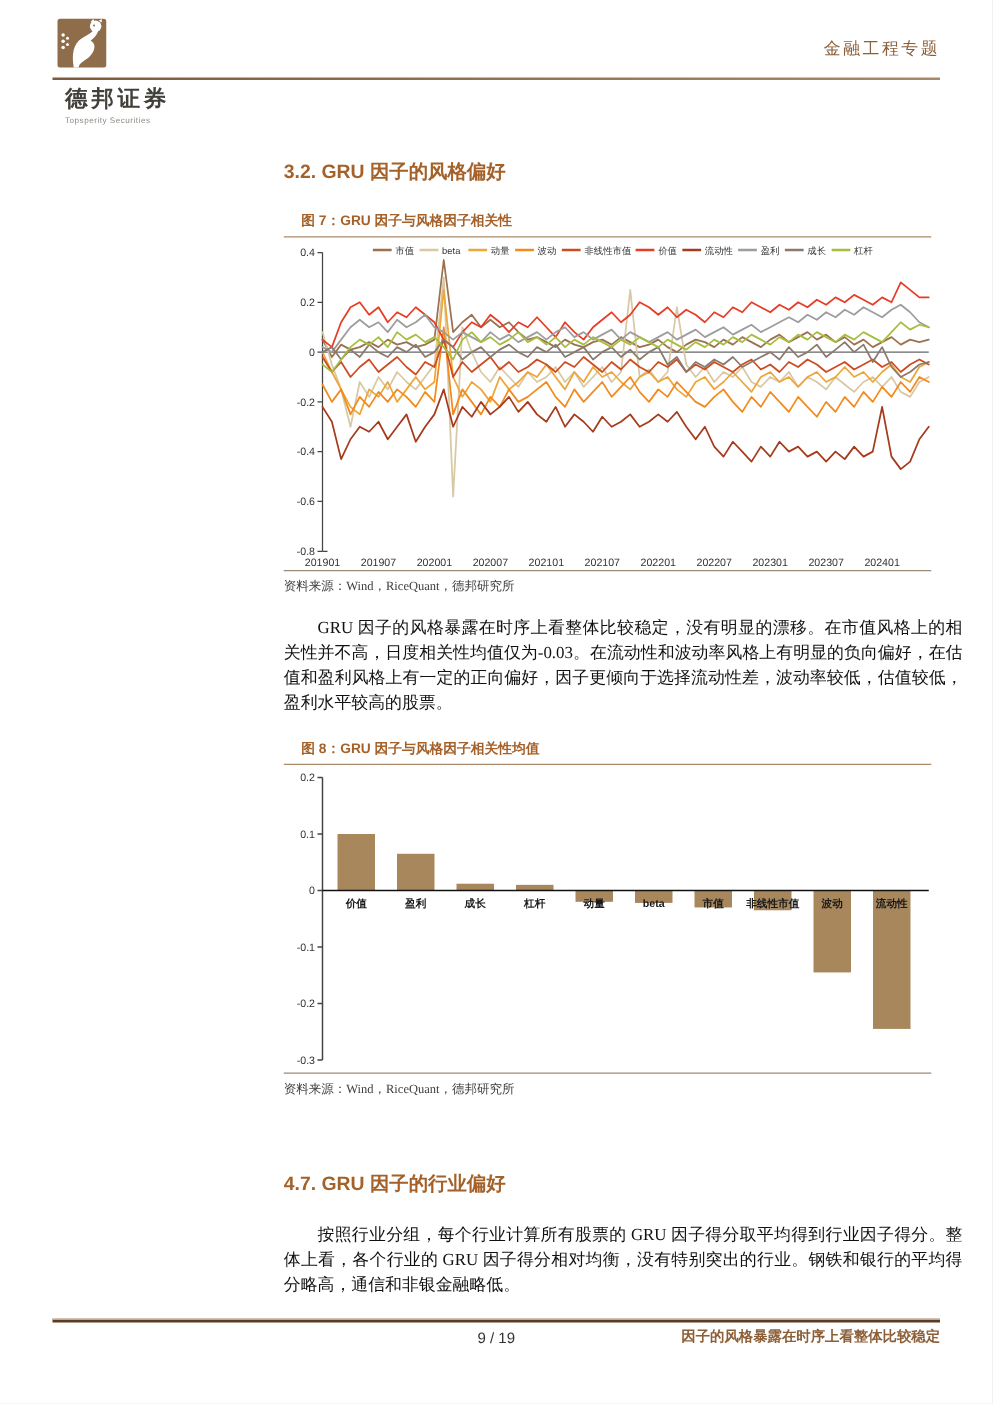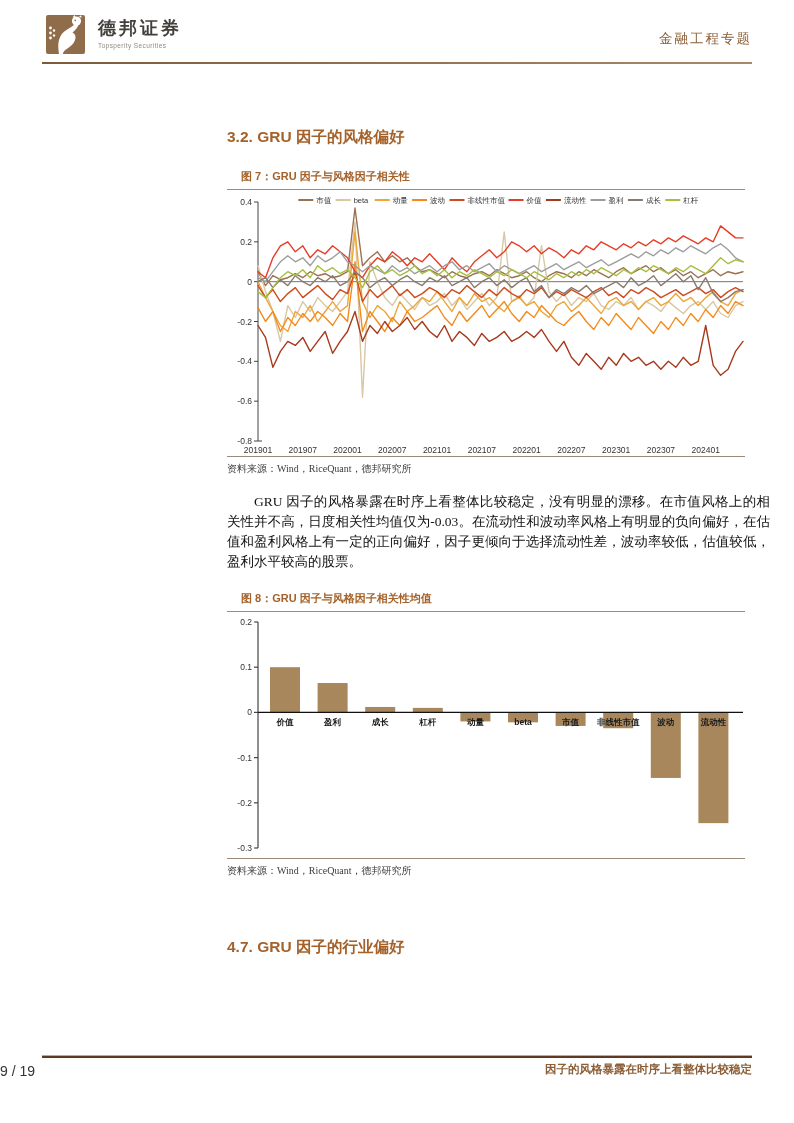--- a/index.html
+++ b/index.html
@@ -1,20 +1,20 @@
 <!DOCTYPE html>
 <html><head>
 <meta charset="utf-8">
 <style>
   html,body{margin:0;padding:0;background:#e8e8e8;}
   .page{position:relative;width:794px;height:1123px;margin:0 auto;background:#ffffff;
         font-family:"Liberation Sans",sans-serif;overflow:hidden;}
   .abs{position:absolute;}
   
-  .header{left:42px;top:12px;display:flex;align-items:flex-start;}
+  .header{left:42px;top:12px;display:flex;align-items:flex-start;flex-direction:column;}
   .brand-text{margin-left:10px;margin-top:4px;}
   .brand-cn{font-size:18px;font-weight:bold;color:#43403c;letter-spacing:3px;
             font-family:"Liberation Sans",sans-serif;}
   .brand-en{font-size:6.5px;color:#8f8a84;margin-top:2px;letter-spacing:0.4px;}
   .doc-type{right:42px;top:30px;font-size:13.5px;color:#8c5f38;
             font-family:"Liberation Serif",serif;letter-spacing:2px;}
   .header-rule{left:42px;top:62px;width:710px;height:2px;
                background:linear-gradient(90deg,#7d5a3c,#a98a68);}
   
   .sec-title{font-size:15.5px;font-weight:bold;color:#a4622a;
@@ -22,21 +22,21 @@
   .fig-caption{font-size:11px;font-weight:bold;color:#a4622a;
                font-family:"Liberation Sans",sans-serif;padding-left:14px;}
   .thin-rule{width:518px;height:1px;background:#a98a6a;}
   .source-note{font-size:10px;color:#3c3c3c;font-family:Liberation Serif, serif;}
   
   .para{width:543px;font-size:13.5px;line-height:20px;color:#111;text-align:justify;
         text-indent:2em;font-family:"Liberation Serif",serif;margin:0;}
   
   .footer-rule{left:42px;top:1055px;width:710px;height:3px;
                border-top:1px solid #c8a888;background:#5e3a22;box-sizing:border-box;}
-  .page-num{left:0;top:1063px;width:794px;text-align:left;font-size:14px;color:#333;}
+  .page-num{left:0;top:1063px;width:794px;text-align:center;font-size:12px;color:#333;}
   .disclaimer{right:42px;top:1062px;font-size:11.5px;font-weight:bold;color:#8c5f38;
               font-family:"Liberation Serif",serif;}
   svg text{font-family:"Liberation Sans",sans-serif;}
 </style>
 </head>
 <body>
 
 <div class="page">
 
   <div class="abs header">
@@ -167,18 +167,19 @@
       <text x="296" y="112.4" text-anchor="middle" font-size="8.5px" font-weight="bold" fill="#1a1a1a">beta</text>
       <text x="343.6" y="112.4" text-anchor="middle" font-size="8.5px" font-weight="bold" fill="#1a1a1a">市值</text>
       <text x="391.2" y="112.4" text-anchor="middle" font-size="8.5px" font-weight="bold" fill="#1a1a1a">非线性市值</text>
       <text x="438.8" y="112.4" text-anchor="middle" font-size="8.5px" font-weight="bold" fill="#1a1a1a">波动</text>
       <text x="486.40000000000003" y="112.4" text-anchor="middle" font-size="8.5px" font-weight="bold" fill="#1a1a1a">流动性</text>
     </svg>
   <div class="abs thin-rule" style="left:227px;top:858px;background:#9a8a7a;"></div>
   <div class="abs source-note" style="left:227px;top:864px;">资料来源：Wind，RiceQuant，德邦研究所</div>
 
   <div class="abs sec-title" style="left:227px;top:937px;">4.7. GRU 因子的行业偏好</div>
+  <p class="abs para" style="left:227px;top:978px;">按照行业分组，每个行业计算所有股票的 GRU 因子得分取平均得到行业因子得分。整体上看，各个行业的 GRU 因子得分相对均衡，没有特别突出的行业。钢铁和银行的平均得分略高，通信和非银金融略低。</p>
 
   <div class="abs footer-rule"></div>
   <div class="abs page-num">9 / 19</div>
   <div class="abs disclaimer">因子的风格暴露在时序上看整体比较稳定</div>
 
 </div>
 
 </body></html>

